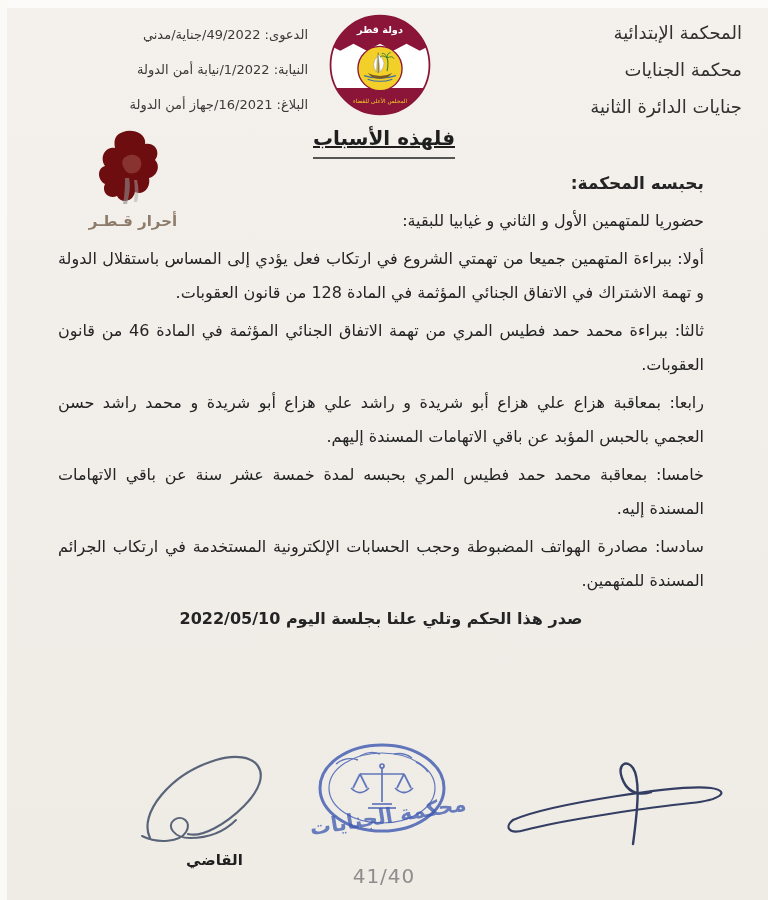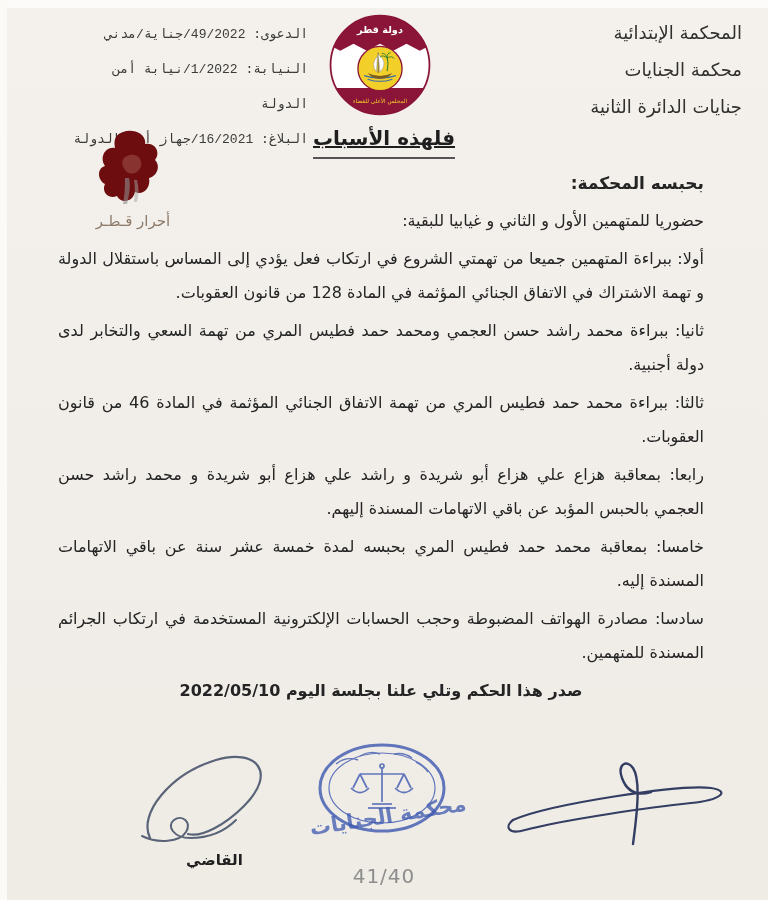--- a/index.html
+++ b/index.html
@@ -8,32 +8,32 @@
   .page{position:relative;width:768px;height:900px;
         background:linear-gradient(180deg,#f4f1ec 0%,#f1eee9 55%,#efece6 100%);
         color:#2b2b2b;}
   .edge-top{position:absolute;top:0;left:0;width:100%;height:8px;background:#fcfbf9;}
   .edge-left{position:absolute;top:0;left:0;width:7px;height:100%;background:#fbfaf7;}
 
   
   .hdr-right{position:absolute;top:14px;right:26px;text-align:right;direction:rtl;
              font-size:18px;line-height:37px;color:#30302e;}
   .hdr-left{position:absolute;top:17px;left:70px;width:238px;direction:rtl;
-            font-size:13px;line-height:35px;color:#3a3a38;font-family:Liberation Mono, monospace;}
+            font-size:13px;line-height:35px;color:#3a3a38;}
   .emblem{position:absolute;top:12px;left:327px;width:106px;height:106px;}
 
   
   .title-wrap{position:absolute;top:126px;left:0;width:100%;text-align:center;}
   .doc-title{display:inline-block;font-size:20px;font-weight:bold;color:#1e1e1e;
              text-decoration:underline;padding-bottom:7px;border-bottom:2px solid #555;}
 
   
   .wm{position:absolute;top:130px;left:78px;width:110px;text-align:center;}
   .wm svg{display:block;margin:0 auto;}
-  .wm-label{margin-top:2px;font-size:15px;font-weight:normal;color:#8d7b6b;
+  .wm-label{margin-top:2px;font-size:15px;font-weight:bold;color:#8d7b6b;
             letter-spacing:1px;direction:rtl;}
 
   
   .body-text{position:absolute;top:166px;right:64px;left:58px;direction:rtl;
              font-size:16px;line-height:34px;text-align:justify;text-align-last:right;
              color:#242424;}
   .body-text p{margin:0 0 4px 0;}
   .body-text p.lead{font-weight:bold;font-size:17px;}
   .body-text p.center{text-align:center;text-align-last:center;font-weight:bold;margin-top:2px;}
 
@@ -105,21 +105,20 @@
       <path fill="#8c8c8c" opacity="0.6" d="M40,48 C42,56 40,66 38,74 L34,74 C36,64 36,54 36,48 Z"></path>
       <path fill="#a5a5a5" opacity="0.5" d="M48,50 C50,58 50,64 48,72 L45,72 C46,62 46,56 45,50 Z"></path>
     </svg>
     <div class="wm-label">أحرار قـطـر</div>
   </div>
 
   <div class="body-text">
     <p class="lead">بحبسه المحكمة:</p>
     <p>حضوريا للمتهمين الأول و الثاني و غيابيا للبقية:</p>
     <p>أولا: ببراءة المتهمين جميعا من تهمتي الشروع في ارتكاب فعل يؤدي إلى المساس باستقلال الدولة و تهمة الاشتراك في الاتفاق الجنائي المؤثمة في المادة 128 من قانون العقوبات.</p>
-    <p>ثانيا: ببراءة محمد راشد حسن العجمي ومحمد حمد فطيس المري من تهمة السعي والتخابر لدى دولة أجنبية.</p>
     <p>ثالثا: ببراءة محمد حمد فطيس المري من تهمة الاتفاق الجنائي المؤثمة في المادة 46 من قانون العقوبات.</p>
     <p>رابعا: بمعاقبة هزاع علي هزاع أبو شريدة و راشد علي هزاع أبو شريدة و محمد راشد حسن العجمي بالحبس المؤبد عن باقي الاتهامات المسندة إليهم.</p>
     <p>خامسا: بمعاقبة محمد حمد فطيس المري بحبسه لمدة خمسة عشر سنة عن باقي الاتهامات المسندة إليه.</p>
     <p>سادسا: مصادرة الهواتف المضبوطة وحجب الحسابات الإلكترونية المستخدمة في ارتكاب الجرائم المسندة للمتهمين.</p>
     <p class="center">صدر هذا الحكم وتلي علنا بجلسة اليوم  2022/05/10</p>
   </div>
 
   <div class="sig-left">
     <svg width="185" height="100" viewBox="0 0 185 100">
       <path d="M22,88 C10,64 42,24 88,10 C128,-2 150,22 116,56 C98,74 74,88 60,84" stroke="#5a6478" stroke-width="2.2" fill="none" stroke-linecap="round"></path>

